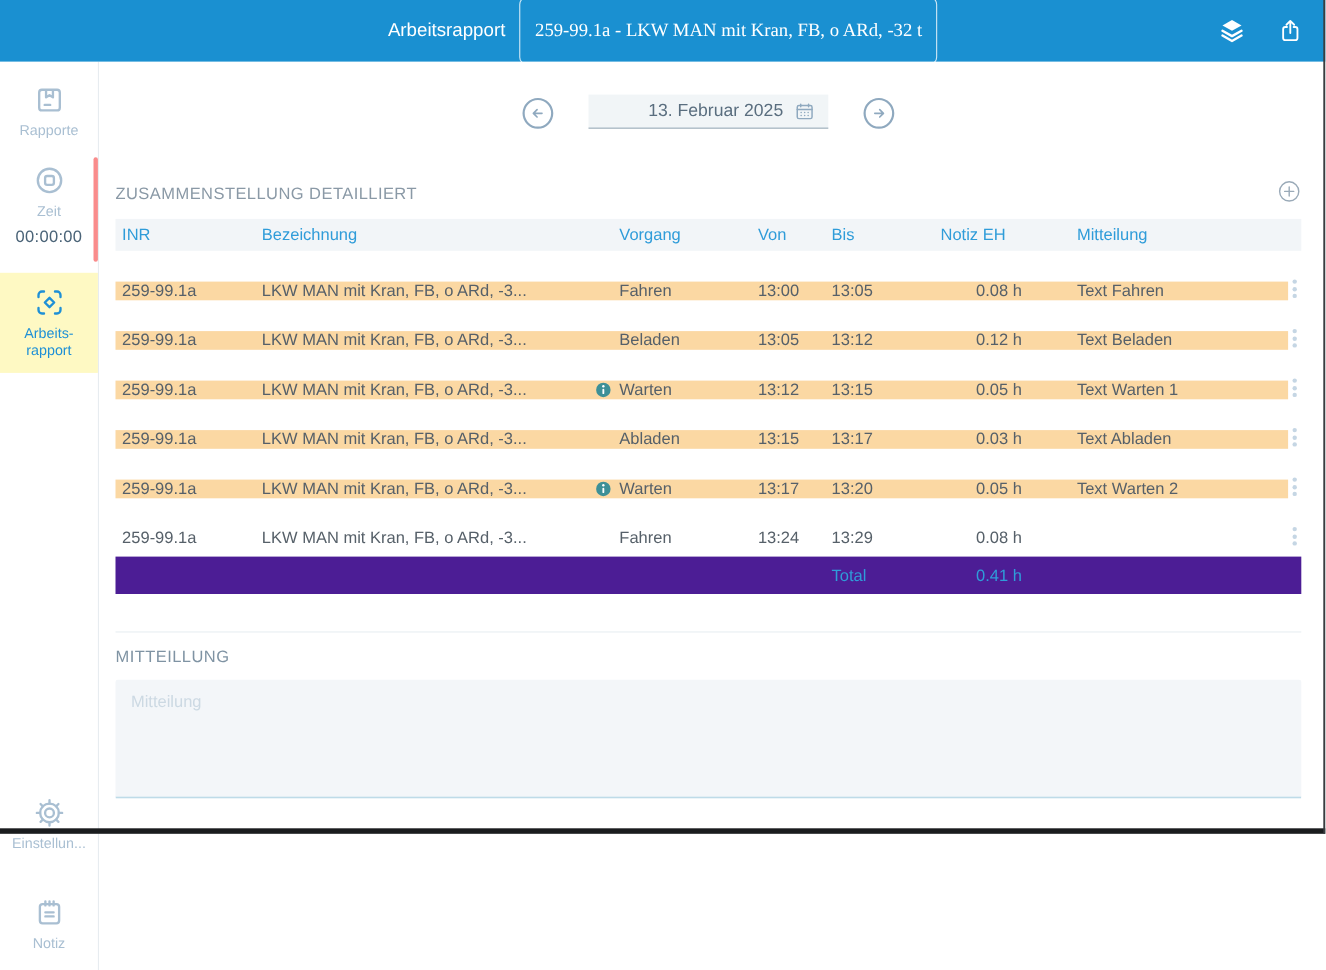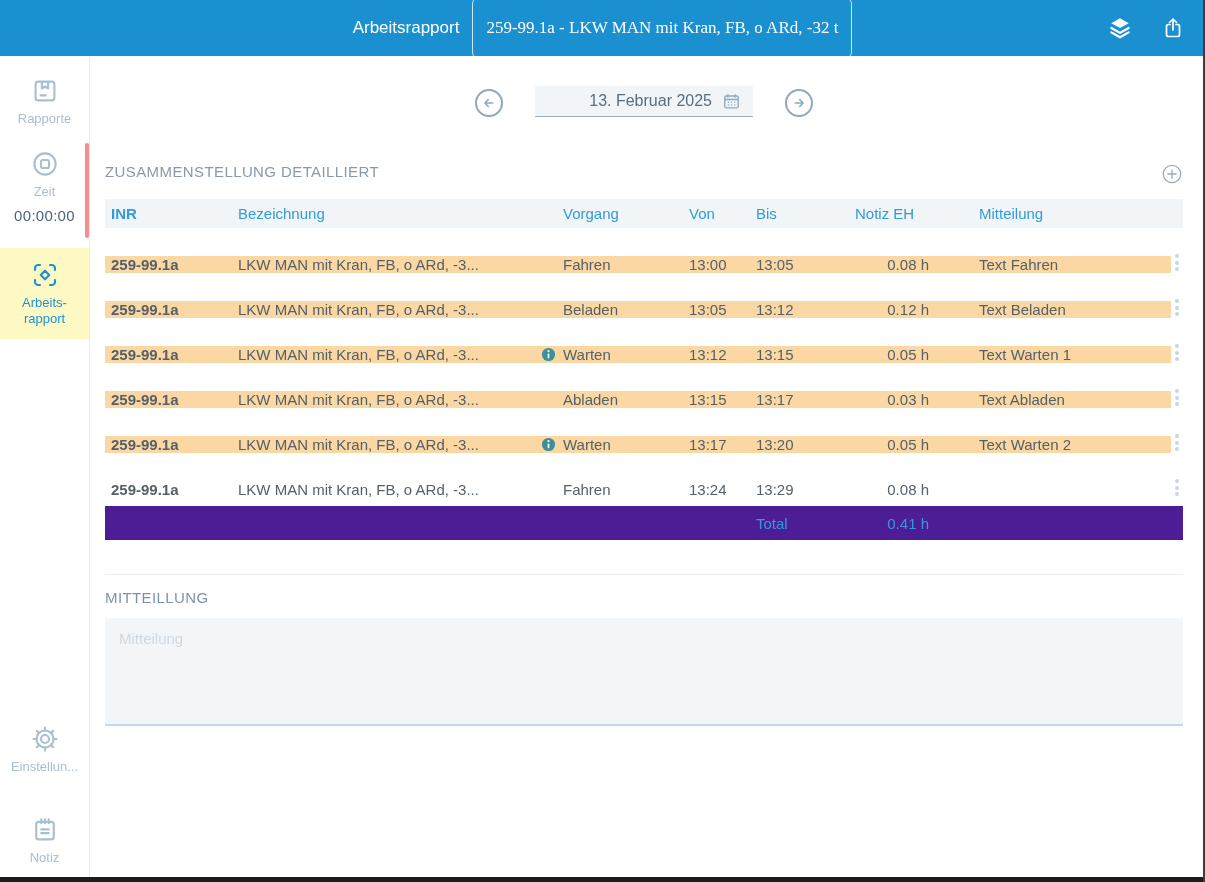--- a/index.html
+++ b/index.html
@@ -1,18 +1,18 @@
 <!DOCTYPE html>
 <html><head>
 <meta charset="utf-8">
 <style>
   * { box-sizing: border-box; margin: 0; padding: 0; }
   html,body { width:1205px; height:882px; overflow:hidden; }
   body { font-family:"Liberation Sans", sans-serif; background:#fff; }
-  .page { position:relative; width:1205px; height:882px; background:#fff; }
+  .page { position:relative; width:1205px; height:758px; background:#fff; }
   .page::after { content:""; position:absolute; top:0; right:0; bottom:0; width:2px; background:#3a3d40; z-index:50; }
   .bottom-bar { position:absolute; left:0; right:0; bottom:0; height:5px; background:#1a1c1e; z-index:49; }
 
   
   .topbar { height:56px; background:#1a90d1; display:flex; align-items:center; justify-content:center; position:relative; color:#fff; }
   .topbar-title-group { display:flex; align-items:center; gap:13px; font-size:17px; }
   .context-chip { border:1.5px solid rgba(255,255,255,.8); border-radius:7px; padding:20px 13px; font-size:17px; cursor:pointer;font-family:Liberation Serif, serif; }
   .topbar-actions { position:absolute; right:20px; top:0; bottom:0; display:flex; align-items:center; gap:28px; }
   .icon-btn { background:none; border:none; color:#fff; cursor:pointer; display:flex; align-items:center; }
 
@@ -33,34 +33,34 @@
 
   
   .content { flex:1; padding:0 22px 0 15px; min-width:0; }
 
   .date-nav { margin-top:30px; display:flex; align-items:flex-end; justify-content:center; gap:32px; }
   .circle-btn { width:28px; height:28px; border-radius:50%; border:2px solid #8fa9bf; background:none; color:#8fa9bf; display:flex; align-items:center; justify-content:center; cursor:pointer; padding:0; }
   .circle-btn svg { width:18px; height:18px; }
   .date-box { width:218px; height:31px; background:#f1f5f7; border-bottom:1px solid #9aabb8; display:flex; align-items:center; justify-content:flex-end; padding:0 12px; gap:10px; color:#5a6e7f; font-size:16px; cursor:pointer; }
   .date-box svg { width:19px; height:19px; color:#8fa9bf; }
 
-  .section-header { margin-top:46px; display:flex; justify-content:space-between; align-items:flex-start; color:#8a99a6; font-size:15px; letter-spacing:.4px; }
+  .section-header { margin-top:46px; display:flex; justify-content:space-between; align-items:flex-end; color:#8a99a6; font-size:15px; letter-spacing:.4px; }
   .plus-btn { background:none; border:none; color:#9aaab8; cursor:pointer; padding:0; display:flex; }
   .plus-btn svg { width:22px; height:22px; }
 
   
   .detail-table { margin-top:14px; font-size:15px; }
   .trow { display:flex; align-items:stretch; }
   .trow-main { flex:1; display:grid; grid-template-columns:128px 303px 148px 67px 85px 100px 1fr; align-items:center; min-width:0; }
   .trow-actions { width:12px; display:flex; align-items:center; justify-content:center; }
   .thead { height:29px; background:#f2f5f8; color:#2f9cd9; }
   .data-row { height:45px; color:#566069; cursor:pointer;align-items:flex-end; }
   .data-row.highlight .trow-main { background:#fbd8a3; }
   .cell { padding-left:5px; white-space:nowrap; overflow:hidden; }
-  .cell.inr { padding-left:6px;font-weight:bold; }
+  .cell.inr { padding-left:6px; }
   .cell.vorgang { display:flex; align-items:center; }
   .cell.vorgang .info-slot { width:22px; display:flex; align-items:center; flex-shrink:0; }
   .cell.vorgang .info-slot svg { width:15px; height:15px; }
   .thead .cell.vorgang { padding-left:27px; }
   .thead .cell.menge { padding-left:19px; }
   .data-row .cell.menge, .total-row .cell.menge { text-align:right; padding-right:7px; }
   .cell.mitteilung { padding-left:43px; }
   .kebab { display:flex; flex-direction:column; gap:2.5px; background:none; border:none; cursor:pointer; padding:2px; }
   .kebab i { width:4px; height:4px; border-radius:50%; background:#c5d6e4; display:block; }
   .total-row { margin-top:8px; height:34px; background:#4c1d95; color:#2f9cd9; }

